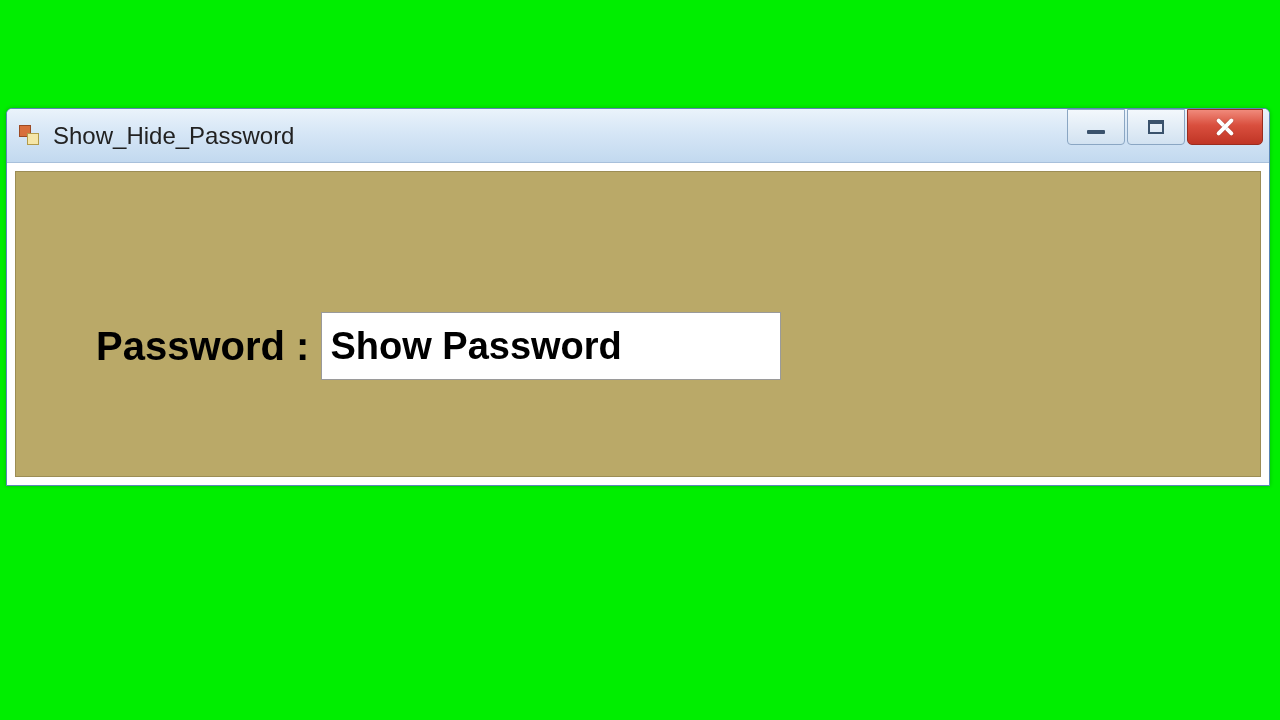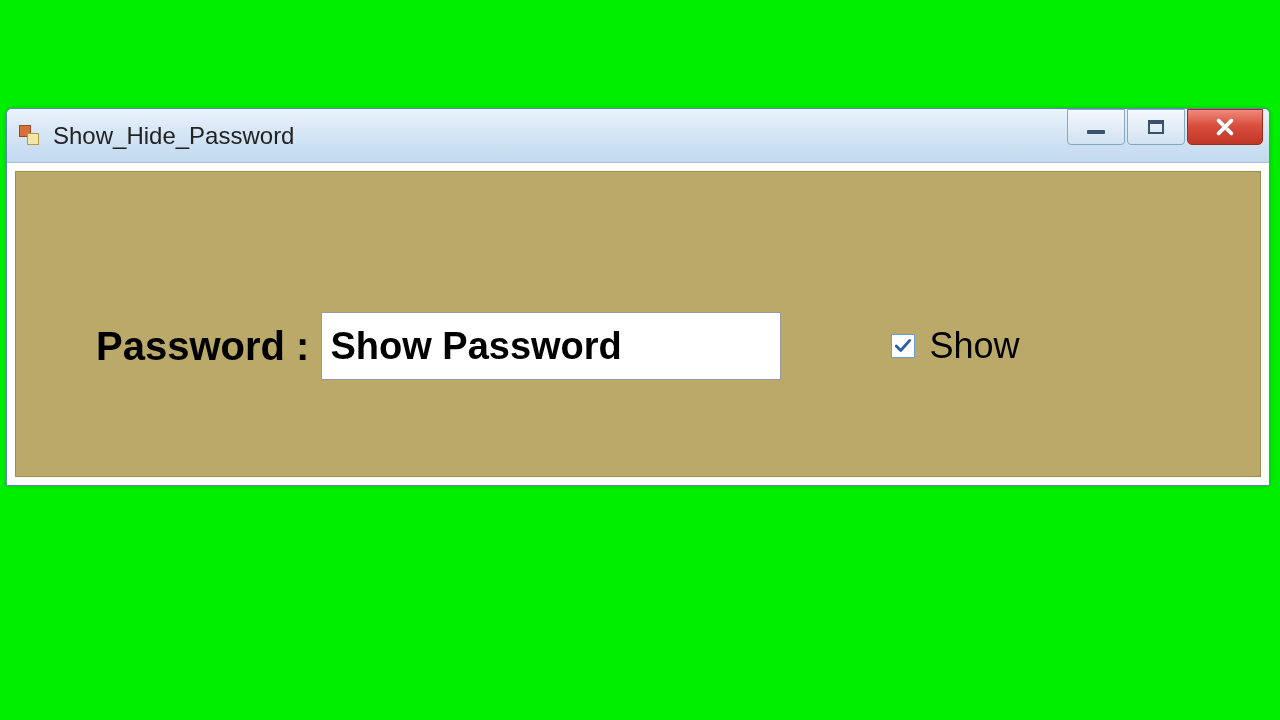--- a/index.html
+++ b/index.html
@@ -133,34 +133,33 @@
       position: absolute;
       left: 80px;
       top: 140px;
       display: flex;
       align-items: center;
     }
     .pw-label {
       font-size: 40px;
       font-weight: 700;
       color: #000;
-      margin-right: 6px;
+      margin-right: 12px;
       white-space: nowrap;
     }
     .pw-input {
       width: 460px;
       height: 68px;
       font-size: 38px;
       font-weight: 600;
       padding: 8px 8px;
       border: 1px solid #9a9a9a;
       background: #fff;
       color: #000;
       outline: none;
-      margin-left: 6px;
     }
     .show-group {
       display: flex;
       align-items: center;
       margin-left: 110px;
     }
     .checkbox {
       width: 24px;
       height: 24px;
       background: #fff;
@@ -200,23 +199,15 @@
       <div class="win-btn close">
         <div class="close-glyph"></div>
       </div>
     </div>
   </div>
 
   <div class="client-area">
     <div class="form-row">
       <div class="pw-label">Password :</div>
       <input class="pw-input" type="text" value="Show Password" style="">
-      <div class="show-group">
-        <div class="checkbox">
-          <svg viewBox="0 0 16 16">
-            <path d="M2 8 L6 12 L14 3" stroke="#2b5fa0" stroke-width="2.5" fill="none" stroke-linecap="round" stroke-linejoin="round"></path>
-          </svg>
-        </div>
-        <div class="show-label">Show</div>
-      </div>
     </div>
   </div>
 </div>
 
 </body></html>

